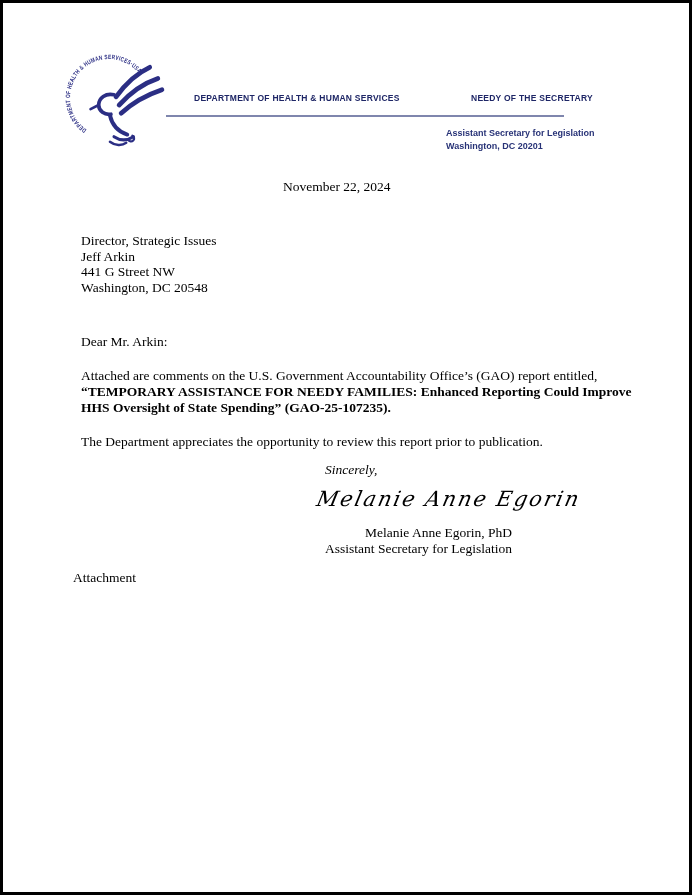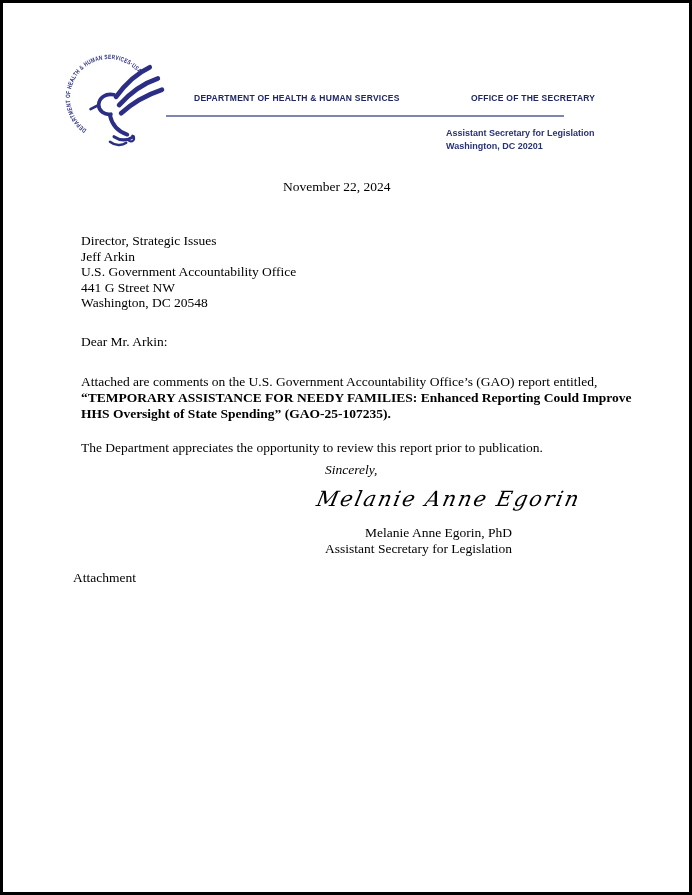--- a/index.html
+++ b/index.html
@@ -46,21 +46,21 @@
     color: #283377;
     line-height: 13px;
     white-space: nowrap;
   }
 
   
   .serif-line { font-size: 13.5px; line-height: 15.6px; white-space: nowrap; }
   .date-line { left: 280px; top: 176px; }
   .recipient { left: 78px; top: 230px; }
   .salutation { left: 78px; top: 331px; }
-  .para { left: 78px; top: 365px; width: 552px; font-size: 13.5px; line-height: 16px; white-space: normal; margin-top: 6px; }
+  .para { left: 78px; top: 365px; width: 552px; font-size: 13.5px; line-height: 16px; white-space: normal; }
   .para2 { left: 78px; top: 431px; width: 560px; }
   .bold { font-weight: 700; }
   .closing { left: 322px; top: 459px; font-style: italic; }
   .signature {
     left: 314px; top: 484px;
     font-family: "DejaVu Serif", serif;
     font-style: italic;
     font-size: 21px;
     letter-spacing: 2px;
     transform: skewX(-12deg);
@@ -92,33 +92,32 @@
 
       <path d="M46 60 C48 69 54 76 63 79" stroke-width="3.8"></path>
 
       <path d="M50 81 C56 85 63 85 69 81" stroke-width="3"></path>
       <path d="M46 86 C51 90 58 90 62 87" stroke-width="2.4"></path>
       <path d="M64 84 a3 3 0 1 0 4 -4" stroke-width="2.2"></path>
     </g>
   </svg>
 
   <div class="hdr-label hdr-dept">DEPARTMENT OF HEALTH &amp; HUMAN SERVICES</div>
-  <div class="hdr-label hdr-office">OFFICE OF THE SECRETARY</div>
+  <div class="hdr-label hdr-office">NEEDY OF THE SECRETARY</div>
   <div class="hdr-rule"></div>
   <div class="hdr-sub">
     <div>Assistant Secretary for Legislation</div>
     <div>Washington, DC 20201</div>
   </div>
 
   <div class="abs serif-line date-line">November 22, 2024</div>
 
   <div class="abs serif-line recipient">
     <div>Director, Strategic Issues</div>
     <div>Jeff Arkin</div>
-    <div>U.S. Government Accountability Office</div>
     <div>441 G Street NW</div>
     <div>Washington, DC 20548</div>
   </div>
 
   <div class="abs serif-line salutation">Dear Mr. Arkin:</div>
 
   <div class="abs para">
     <span>Attached are comments on the U.S. Government Accountability Office’s (GAO) report entitled, </span><span class="bold">“TEMPORARY ASSISTANCE FOR NEEDY FAMILIES: Enhanced Reporting Could Improve HHS Oversight of State Spending” (GAO-25-107235).</span>
   </div>
 

